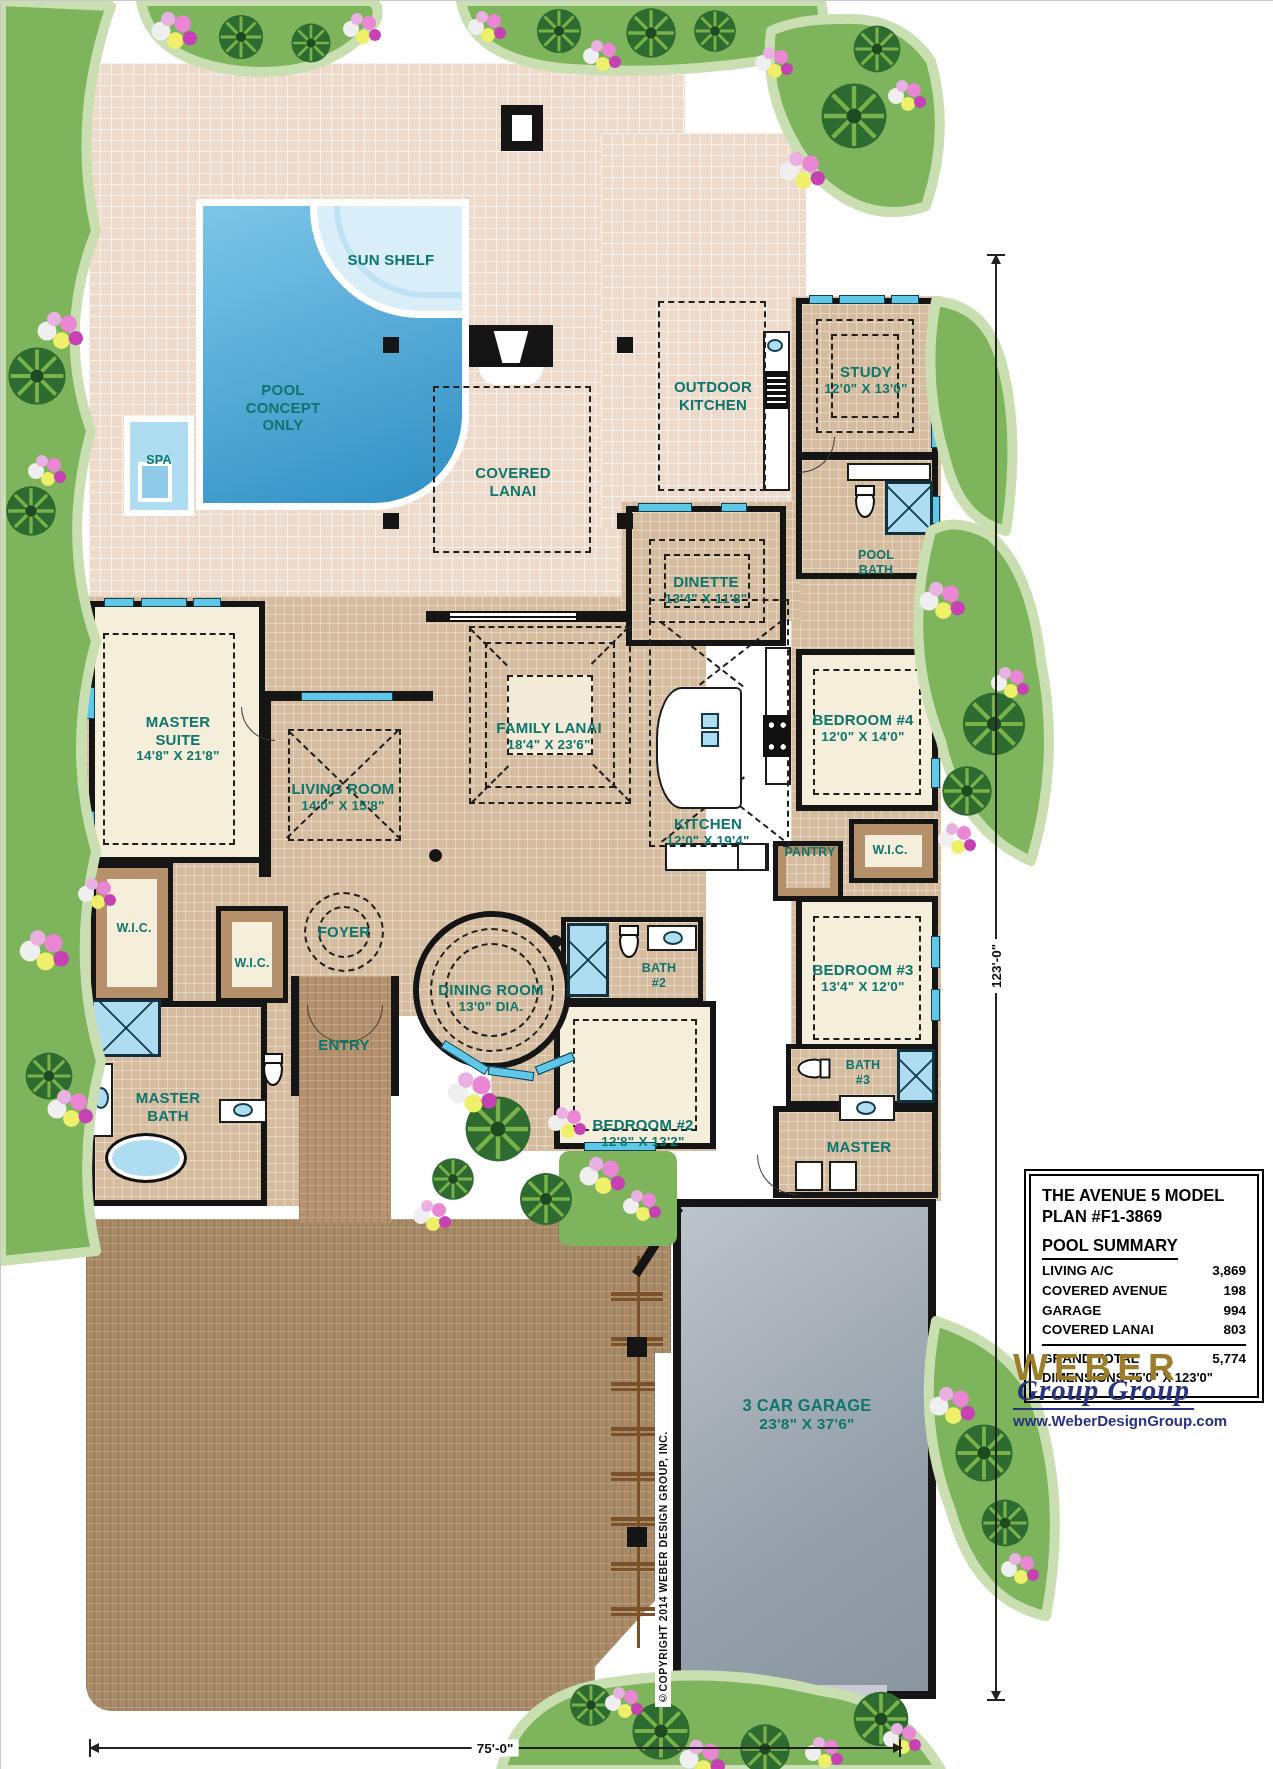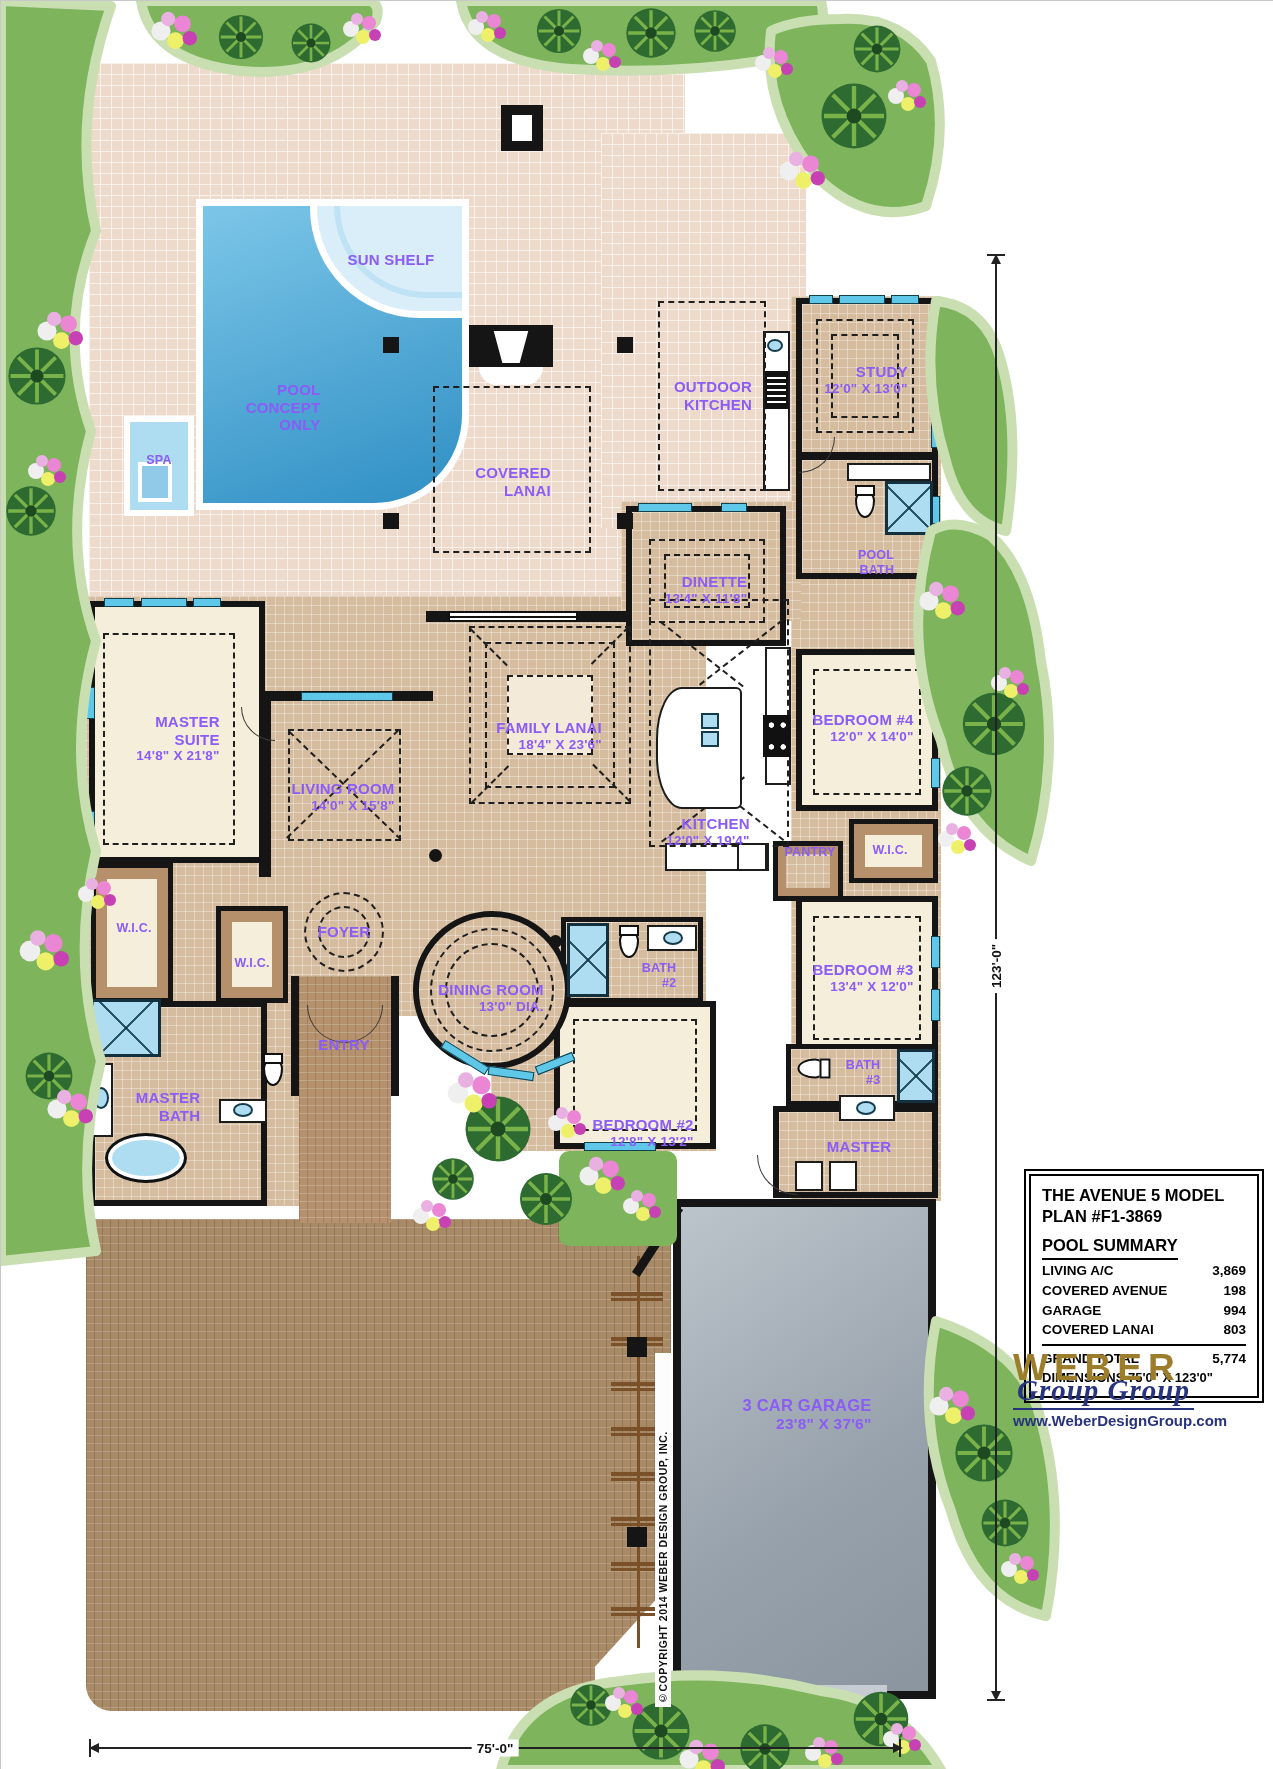--- a/index.html
+++ b/index.html
@@ -25,21 +25,21 @@
   .toilet{background:#fff;border:2px solid #111;border-radius:46% 46% 50% 50%/34% 34% 66% 66%;width:20px;height:27px}
   .toilet::before{content:"";position:absolute;left:-2px;top:-8px;width:16px;height:7px;background:#fff;border:2px solid #111}
   .sink{background:var(--spa);border:2px solid #123a4a;border-radius:50%}
   .tub{background:var(--spa);border:3px solid #111;border-radius:50%;box-shadow:inset 0 0 0 4px #fff}
   .island{background:#fff;border:2.5px solid #1c1c1c;border-radius:26px 6px 6px 26px/52px 6px 6px 52px}
   .stove{background-color:#111;background-image:radial-gradient(circle at 30% 24%,#fff 2.4px,transparent 3px),radial-gradient(circle at 72% 24%,#fff 2.4px,transparent 3px),radial-gradient(circle at 30% 76%,#fff 2.4px,transparent 3px),radial-gradient(circle at 72% 76%,#fff 2.4px,transparent 3px)}
   .grill{background:repeating-linear-gradient(180deg,#111 0 4px,#fff 4px 6px);border:2px solid #111}
   .slider{background:#fff;border:2px solid #111;background-image:linear-gradient(180deg,transparent 3px,#111 3px 4.5px,transparent 4.5px)}
   .arcL{border:1.6px solid #3a3a3a;border-top:none;border-right:none;border-radius:0 0 0 100%;background:transparent}
   .arcR{border:1.6px solid #3a3a3a;border-top:none;border-left:none;border-radius:0 0 100% 0;background:transparent}
-  .lbl{position:absolute;transform:translate(-50%,-50%);font:700 15px/1.18 "Liberation Sans",sans-serif;color:#8b5cf6;text-align:right;white-space:pre-line;z-index:30;letter-spacing:.2px}
+  .lbl{position:absolute;transform:translate(-50%,-50%);font:700 15px/1.18 "Liberation Sans",sans-serif;color:#0f766e;text-align:center;white-space:pre-line;z-index:30;letter-spacing:.2px}
   .lbl .nm{display:block;white-space:pre-line}
   .lbl .sz{display:block;font-size:13.5px}
   .lbl.sm{font-size:12.5px}
   .lbl.lg{font-size:16.5px}
   .trellis{background:repeating-linear-gradient(180deg,transparent 0 36px,#7a5128 36px 40px,transparent 40px 42px,#7a5128 42px 45px)}
   .trellis::before{content:"";position:absolute;left:50%;top:0;width:3px;height:100%;background:#7a5128}
   .arrN{width:0;height:0;border-left:5px solid transparent;border-right:5px solid transparent;border-bottom:10px solid #222}
   .arrS{width:0;height:0;border-left:5px solid transparent;border-right:5px solid transparent;border-top:10px solid #222}
   .arrW{width:0;height:0;border-top:5px solid transparent;border-bottom:5px solid transparent;border-right:10px solid #222}
   .arrE{width:0;height:0;border-top:5px solid transparent;border-bottom:5px solid transparent;border-left:10px solid #222}

